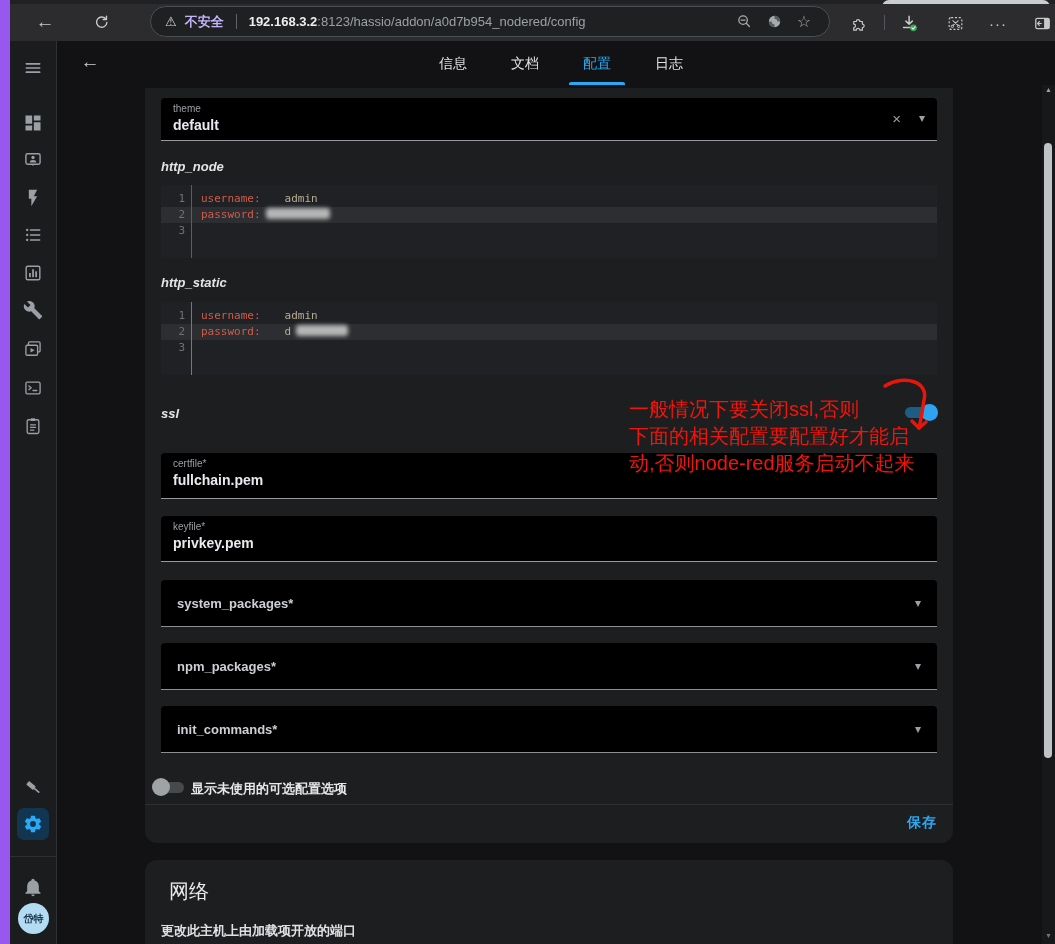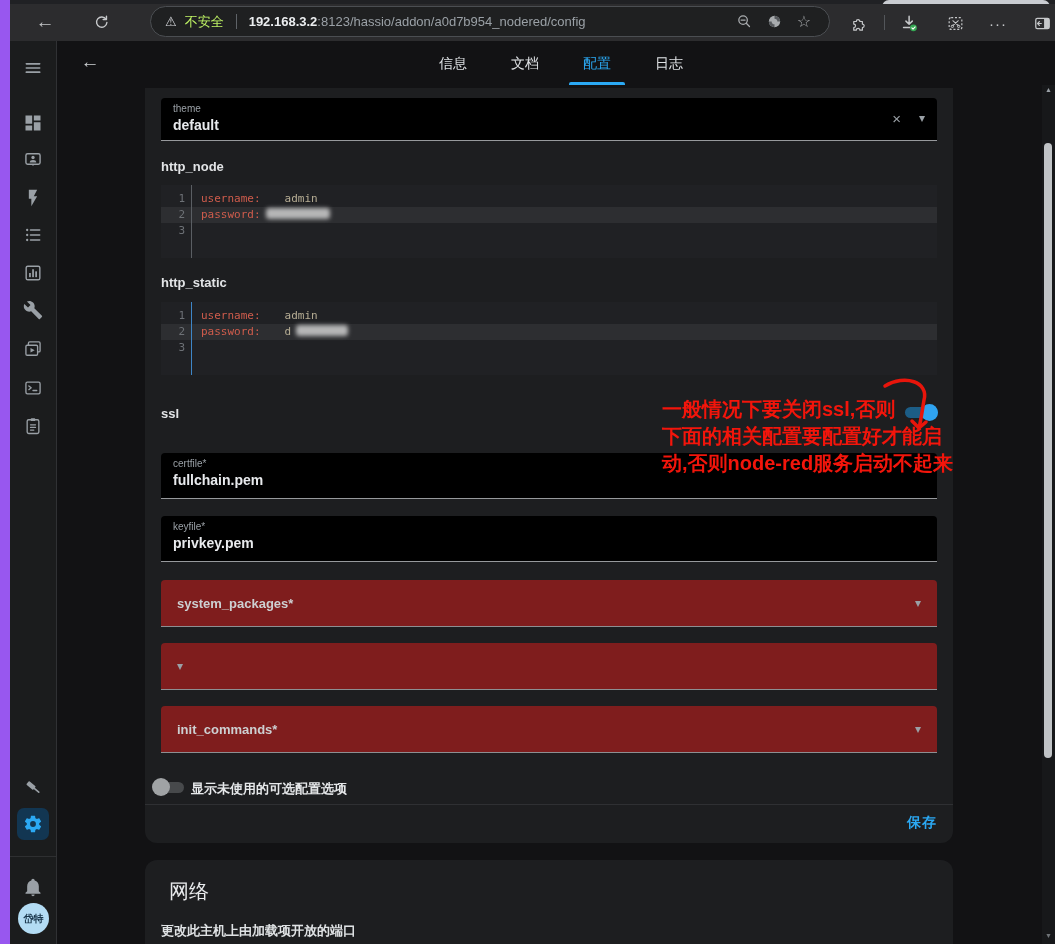--- a/index.html
+++ b/index.html
@@ -12,21 +12,21 @@
 
   
   #topline { position:absolute; left:10px; top:0; width:1045px; height:4px; background:#202124; }
   #ghosttab { position:absolute; left:882px; top:0; width:168px; height:7px; background:#c9ccd1; border-radius:8px 8px 0 0; }
   #toolbar { position:absolute; left:10px; top:4px; width:1045px; height:37px; background:#2c2c2e; }
   .tb-btn { position:absolute; width:26px; height:26px; top:5px; display:flex; align-items:center; justify-content:center; color:#c6c8ca; }
   #btn-back { left:22px; font-size:19px; }
   #btn-refresh { left:78px; }
   #addr { position:absolute; left:140px; top:2px; width:680px; height:31px; background:#1f2021; border:1px solid #4b4e52; border-radius:16px; display:flex; align-items:center; padding:0 14px; gap:8px; }
   #addr .warn-ico { color:#dadce0; font-size:13px; }
-  #addr .warn-txt { color:#bef264; font-size:13px; }
+  #addr .warn-txt { color:#c4b5fd; font-size:13px;font-weight:bold; }
   #addr .a-div { width:1px; height:15px; background:#5f6368; margin:0 4px; }
   #addr .url { font-size:13px; white-space:nowrap; overflow:hidden; }
   #addr .url .host { color:#eceef0; font-weight:bold; }
   #addr .url .rest { color:#9aa0a6;text-align:right; }
   #addr .sp { flex:1; }
   .a-ico { width:22px; height:22px; display:flex; align-items:center; justify-content:center; color:#a8abae; }
   #tb-divider { position:absolute; left:874px; top:11px; width:1px; height:15px; background:#53565a; }
   .tb-ico { position:absolute; top:6px; width:26px; height:26px; display:flex; align-items:center; justify-content:center; color:#c6c8ca; }
   #ico-ext { left:836px; } #ico-dl { left:886px; } #ico-snip { left:932px; }
   #ico-dots { left:975px; font-size:15px; letter-spacing:1px; color:#c6c8ca; }
@@ -58,45 +58,45 @@
 
   .ffield { position:absolute; left:16px; width:776px; background:#000000; border-radius:4px 4px 0 0; border-bottom:1px solid #97999c; }
   .ffield .fl { position:absolute; left:12px; top:5px; font-size:10px; color:#9aa0a6; }
   .ffield .fv { position:absolute; left:12px; top:19px; font-size:14px; font-weight:bold; color:#e8eaed; }
   #f-theme { top:10px; height:43px; }
   #f-theme .fx { position:absolute; right:36px; top:12px; color:#9aa0a6; font-size:15px; }
   #f-theme .fc { position:absolute; right:12px; top:13px; color:#9aa0a6; font-size:12px; }
   #f-cert { top:365px; height:46px; }
   #f-key  { top:428px; height:46px; }
 
-  .seclabel { position:absolute; left:16px; font-size:13px; font-weight:bold; color:#e2e4e6; }
+  .seclabel { position:absolute; left:16px; font-size:13px; font-weight:bold; color:#e2e4e6;font-style:italic; }
   #lb-node { top:71px; } #lb-static { top:187px; } #lb-ssl { top:318px; }
 
   .editor { position:absolute; left:16px; width:776px; height:73px; background:#202124; font-family:"DejaVu Sans Mono", monospace; font-size:11px; }
   #ed1 { top:97px; } #ed2 { top:214px; }
   .ed-gline { position:absolute; left:30px; top:0; bottom:0; width:1px; background:#5a5e63; }
   #ed2 .ed-gline { background:#3e86c7; }
   .ed-hl { position:absolute; left:0; top:22px; width:776px; height:16px; background:#2d2e31; }
   .ed-row { position:absolute; left:0; height:16px; width:776px; }
   .r1 { top:6px; } .r2 { top:22px; } .r3 { top:38px; }
   .ed-num { position:absolute; left:0; width:24px; text-align:right; color:#6d7176; line-height:16px; }
   .ed-code { position:absolute; left:40px; line-height:16px; white-space:pre; }
   .ed-key { color:#cf5c4c; }
   .ed-val { color:#b6ad94; margin-left:24px; }
   .censor { display:inline-block; width:64px; height:11px; background:#d8d8d8; border-radius:3px; filter:blur(2px); opacity:.8; vertical-align:-1px; margin-left:5px; }
   .censor.short { width:52px; }
 
   #ssl-toggle { position:absolute; left:760px; top:317px; width:33px; height:15px; }
   #ssl-toggle .trk { position:absolute; left:0; top:2px; width:33px; height:11px; border-radius:6px; background:#1c5d86; }
   #ssl-toggle .knob { position:absolute; right:0; top:-1px; width:17px; height:17px; border-radius:50%; background:#2fa3f0; }
 
-  #annot { position:absolute; left:517px; top:308px; width:310px; font-size:20px; line-height:27px; color:#f3150b; z-index:5;font-weight:bold; }
+  #annot { position:absolute; left:484px; top:308px; width:310px; font-size:20px; line-height:27px; color:#f3150b; z-index:5; }
   #annot-arrow { position:absolute; left:730px; top:288px; width:70px; height:62px; z-index:6; pointer-events:none; }
 
-  .sel { position:absolute; left:16px; width:776px; height:47px; background:#7f1d1d; border-radius:4px 4px 0 0; border-bottom:1px solid #8d8f92; display:flex; align-items:center; padding:0 16px; }
+  .sel { position:absolute; left:16px; width:776px; height:47px; background:#000000; border-radius:4px 4px 0 0; border-bottom:1px solid #8d8f92; display:flex; align-items:center; padding:0 16px; }
   .sel .sl { font-size:13px; font-weight:bold; color:#cdd0d2; flex:1; }
   .sel .sc { color:#9aa0a6; font-size:12px; }
   #sel-sys { top:492px; } #sel-npm { top:555px; } #sel-init { top:618px; }
 
   #togglerow { position:absolute; left:0; top:678px; width:776px; height:40px;text-align:center; }
   #sw-unused { position:absolute; left:7px; top:12px; width:34px; height:18px; }
   #sw-unused .trk { position:absolute; left:2px; top:4px; width:30px; height:11px; border-radius:6px; background:#47494b; }
   #sw-unused .knob { position:absolute; left:0; top:0; width:18px; height:18px; border-radius:50%; background:#a0a3a5; }
   #togglerow .tl { position:absolute; left:46px; top:14px; font-size:13px; font-weight:bold; color:#e6e8ea; }
   #c1-div { position:absolute; left:0; top:716px; width:808px; height:1px; background:#2f3033; }
@@ -342,20 +342,21 @@
     <div class="ffield" id="f-key">
       <span class="fl">keyfile*</span>
       <span class="fv">privkey.pem</span>
     </div>
 
     <div class="sel" id="sel-sys">
       <span class="sl">system_packages*</span>
       <span class="sc">▾</span>
     </div>
     <div class="sel" id="sel-npm">
+      <span class="sl">npm_packages*</span>
       <span class="sc">▾</span>
     </div>
     <div class="sel" id="sel-init">
       <span class="sl">init_commands*</span>
       <span class="sc">▾</span>
     </div>
 
     <div id="togglerow">
       <div id="sw-unused">
         <div class="trk"></div>

